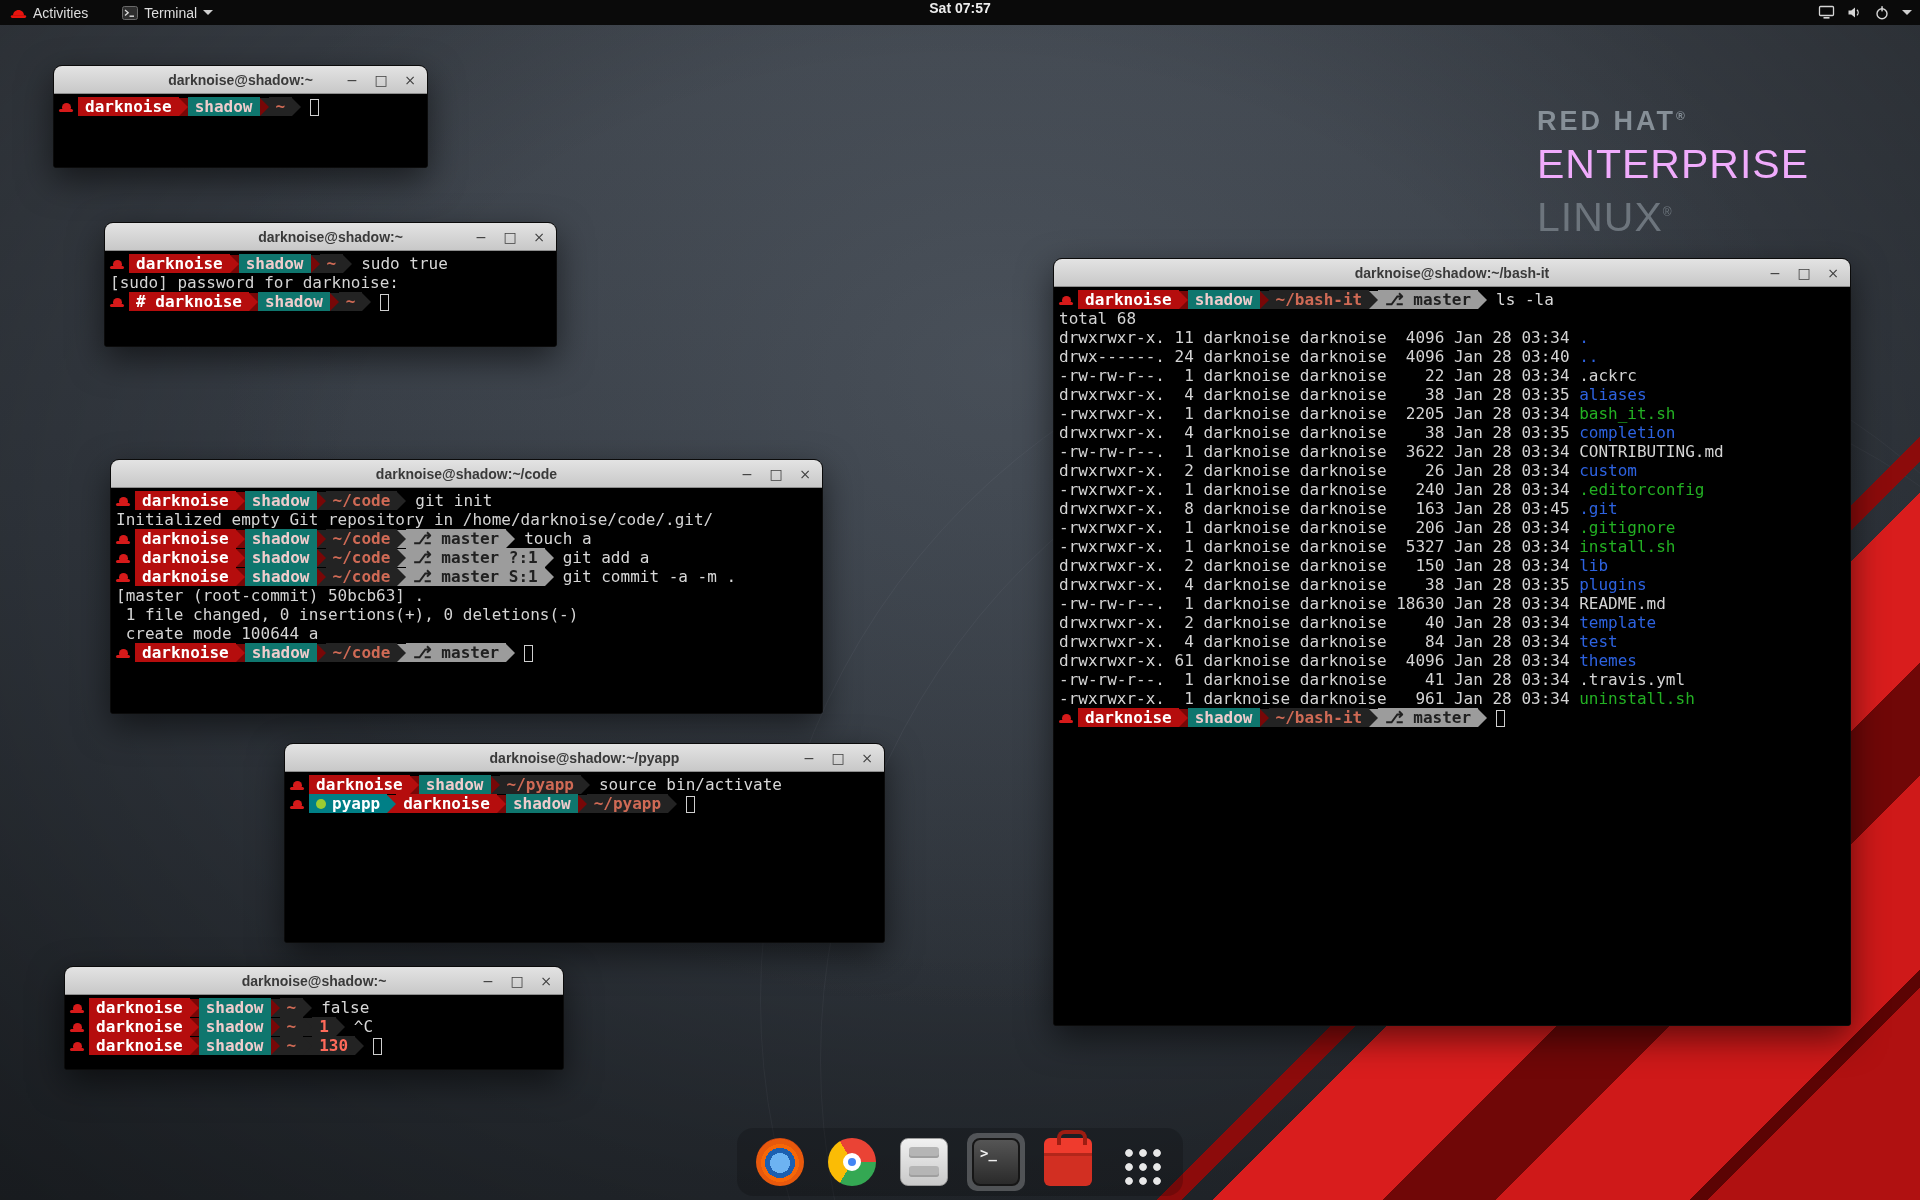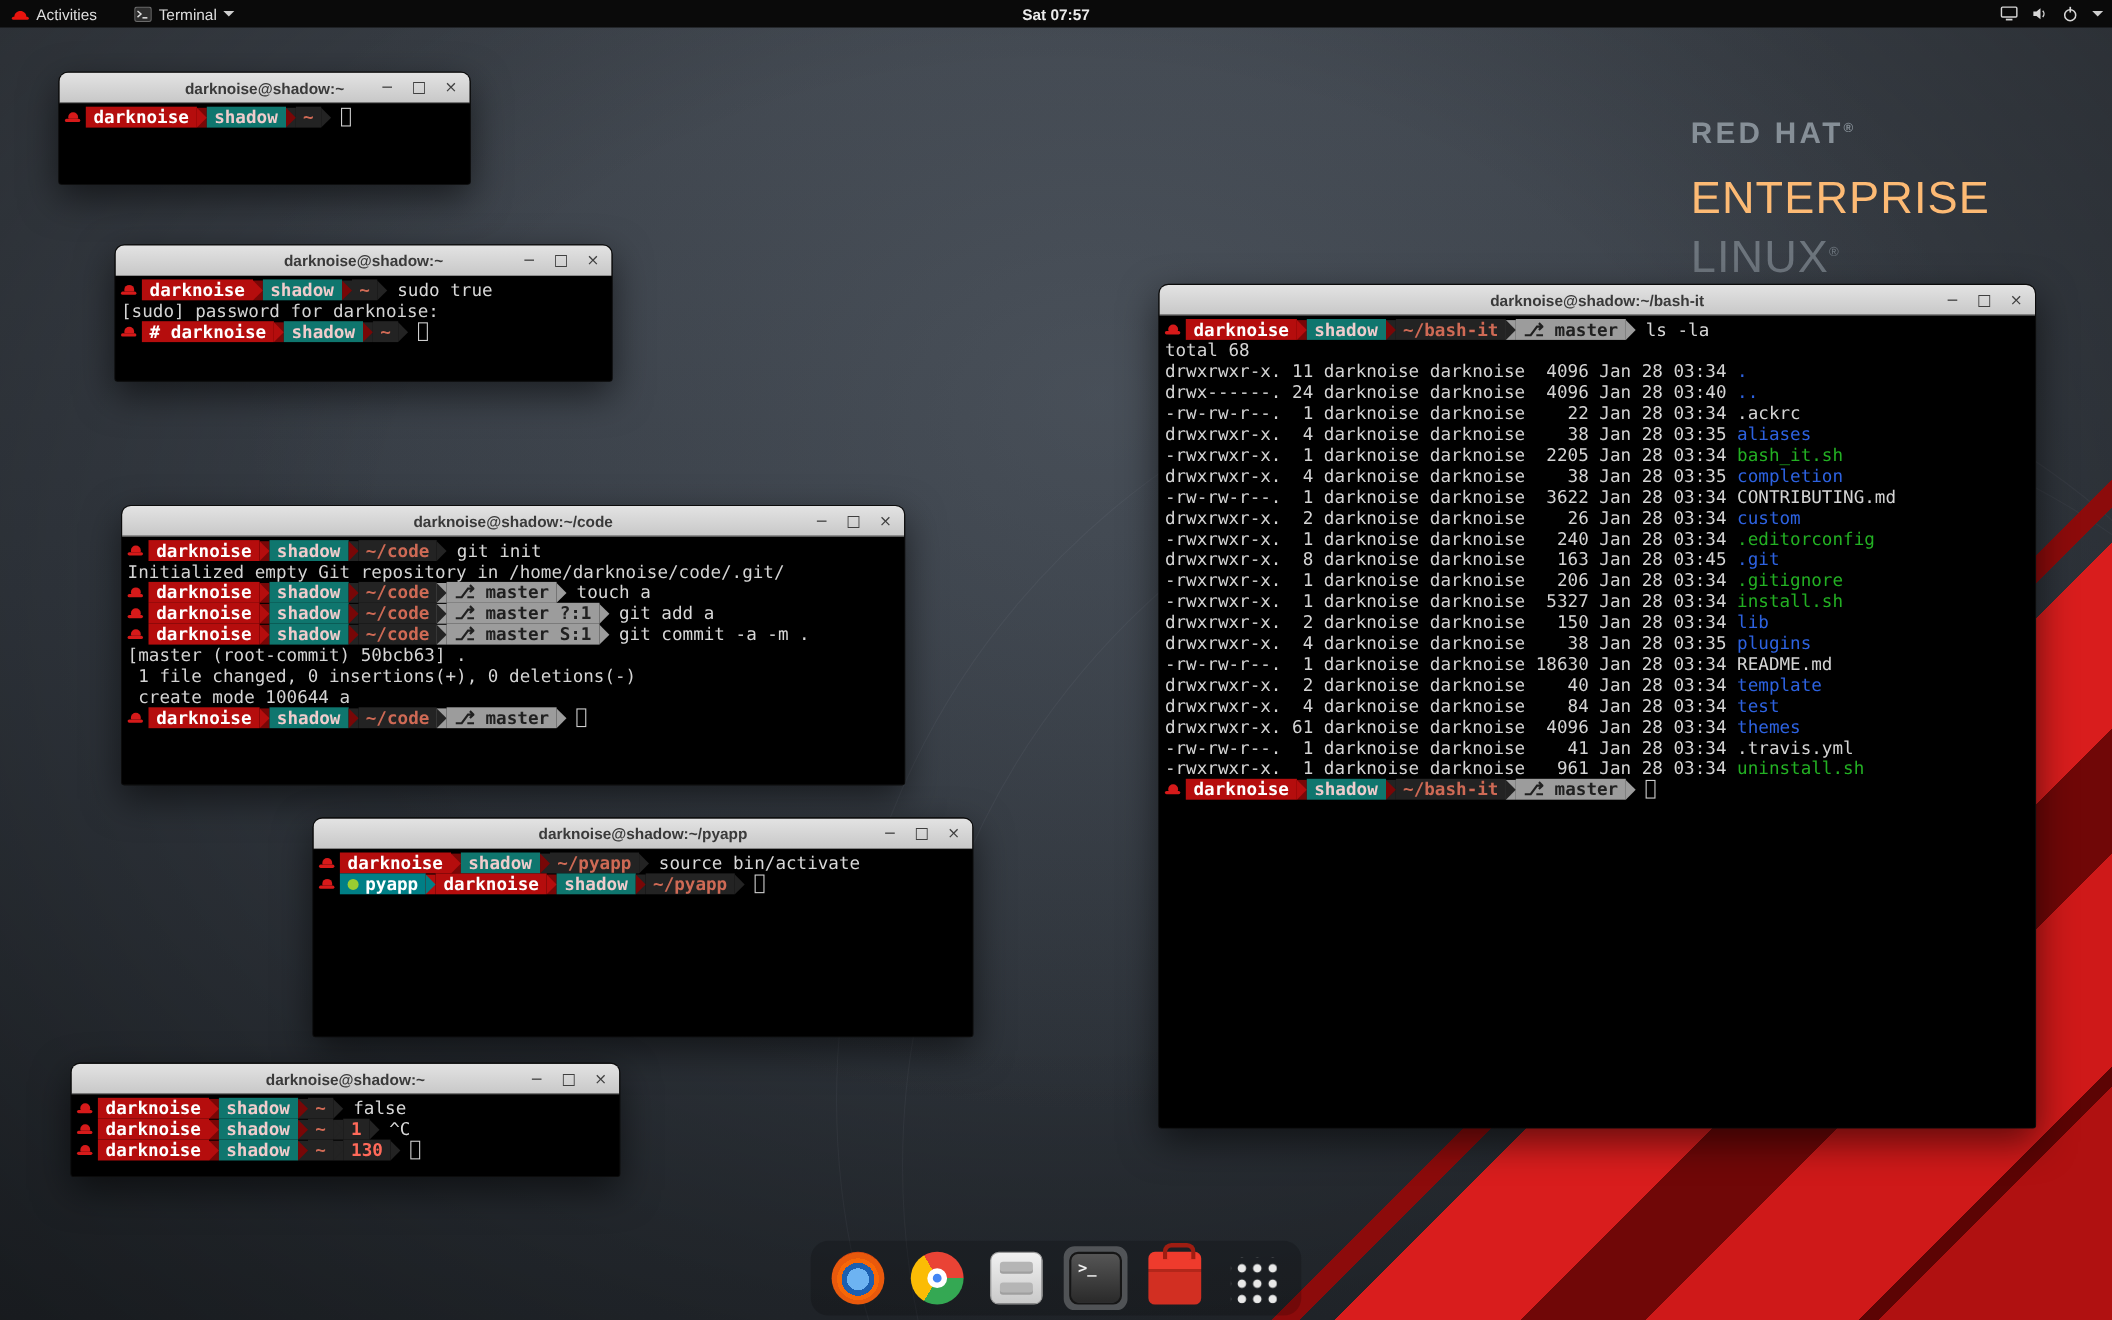--- a/index.html
+++ b/index.html
@@ -23,46 +23,46 @@
       #cf1919 163px 300px,
       #700707 300px 380px,
       #d91d1d 380px 500px,
       rgba(140,11,11,0) 500px 522px,
       #8c0b0b 522px 540px,
       transparent 540px); }
 
   
   .rhel-logo { position:absolute; left:1537px; top:106px; z-index:3; color:#79828a; }
   .logo-brand { font-size:27px; font-weight:bold; letter-spacing:3px; color:#868f97; }
-  .logo-l2 { font-size:41px; letter-spacing:1px; color:#fdba74; margin-top:20px; }
+  .logo-l2 { font-size:41px; letter-spacing:1px; color:#f0abfc; margin-top:4px; }
   .logo-l3 { font-size:41px; letter-spacing:1px; color:#6d757d; margin-top:6px; }
   .reg { font-size:12px; vertical-align:super; }
 
   
   .topbar { position:absolute; left:0; top:0; width:1920px; height:25px; background:#0a0a0a;
-    display:flex; align-items:center; z-index:50; color:#dedede; font-size:14px; }
+    display:flex; z-index:50; color:#dedede; font-size:14px; }
   .tb-item { display:flex; align-items:center; gap:6px; height:100%; padding:0 10px; }
   .tb-clock { position:absolute; left:50%; transform:translateX(-50%); font-weight:bold; color:#ececec; }
   .tb-right { position:absolute; right:8px; top:0; height:100%; display:flex; align-items:center; gap:12px; }
   .caret { width:0; height:0; border-left:5px solid transparent; border-right:5px solid transparent; border-top:5px solid #cfcfcf; display:inline-block; }
 
   
   .window { position:absolute; z-index:10; border:1px solid #0b0b0b; border-radius:9px 9px 3px 3px;
     overflow:hidden; box-shadow:0 12px 34px rgba(0,0,0,.55); background:#000; }
   .titlebar { height:28px; background:linear-gradient(#e3e3e3,#c8c8c8); border-bottom:1px solid #8d8d8d;
     position:relative; display:flex; align-items:center; justify-content:center; }
   .title { font-size:14px; font-weight:bold; color:#3a3a3a; }
   .winbtns { position:absolute; right:9px; top:0; height:100%; display:flex; align-items:center; gap:13px; }
   .wbtn { width:16px; text-align:center; font-size:14px; color:#404040; font-family:"DejaVu Sans",sans-serif; }
   .term { position:absolute; top:28px; left:0; right:0; bottom:0; background:#000;
     padding:3px 5px; font-family:"DejaVu Sans Mono",monospace; font-size:16px; color:#d4d4d4; overflow:hidden; }
 
   
   .tl { height:19px; line-height:19px; white-space:pre; }
-  .pl { display:flex; align-items:center; }
+  .pl { display:flex; align-items:flex-end; }
   .seg { display:inline-flex; align-items:center; height:19px; padding:0 7px; font-weight:bold; }
   .seg-user { background:#b50d0d; color:#ffffff; }
   .seg-host { background:#0f766e; color:#f0cccc; }
   .seg-path { background:#232323; color:#cf6a55; }
   .seg-git  { background:#9c9c9c; color:#202020; }
   .seg-exit { background:#232323; color:#ff6a5a; }
   .seg-venv { background:#007f86; color:#ffffff; }
   .arr { width:0; height:0; border-top:9.5px solid transparent; border-bottom:9.5px solid transparent; border-left:9px solid #000; }
   .cmd { margin-left:9px; color:#d8d8d8; }
   .cur { width:9px; height:17px; border:1px solid #cfcfcf; margin-left:9px; flex:0 0 9px; }

